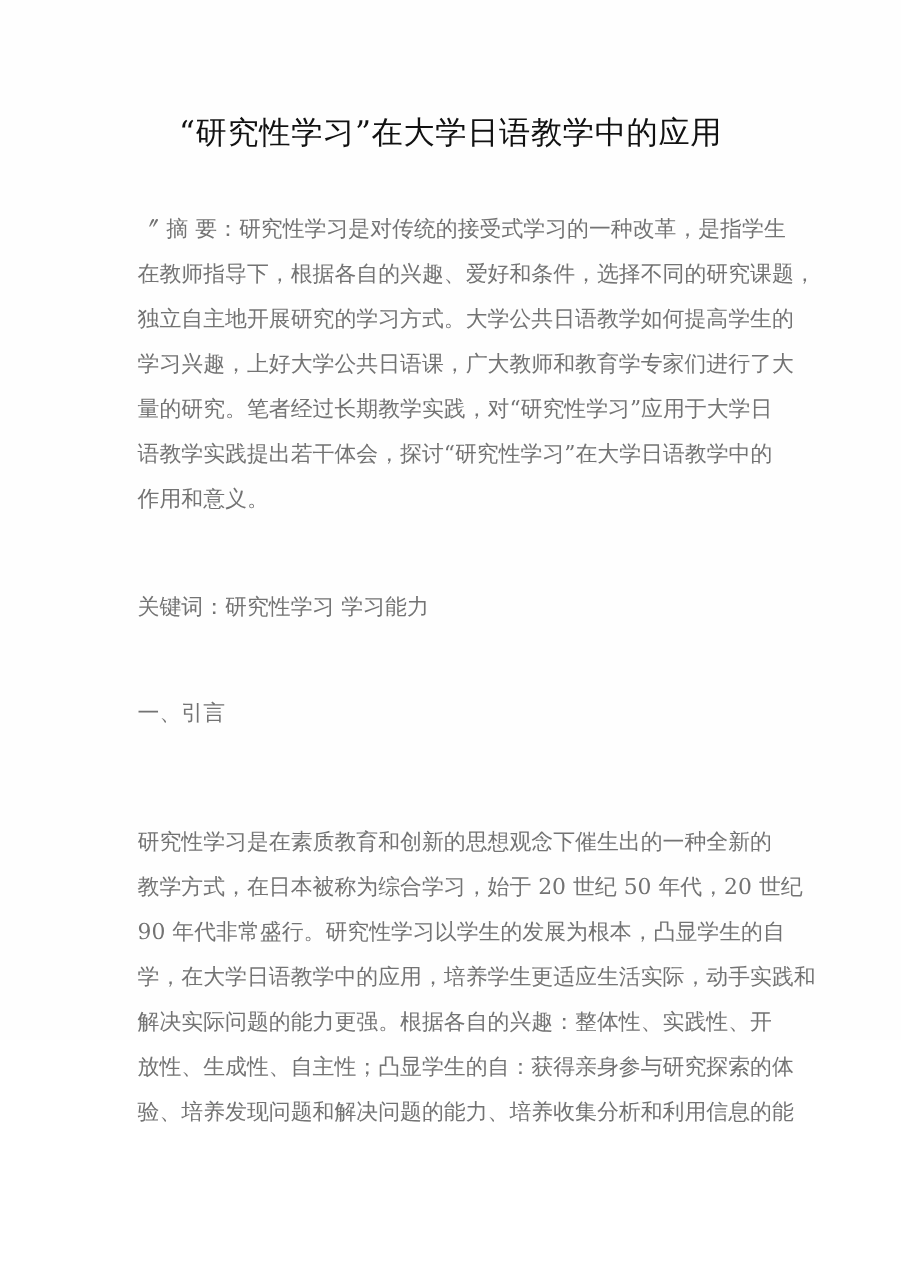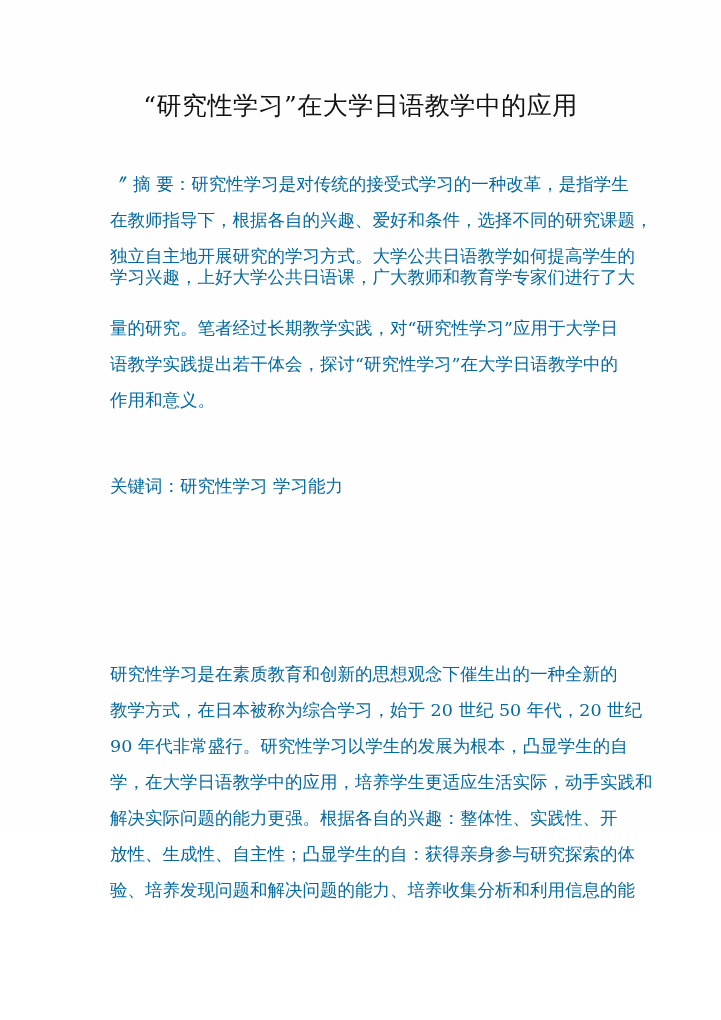--- a/index.html
+++ b/index.html
@@ -35,45 +35,46 @@
     .line {
       position: absolute;
       left: 110px;
       width: 504px;
       font-size: 17.5px;
       line-height: 36px;
       height: 36px;
       white-space: nowrap;
       text-align: justify;
       text-align-last: justify;
-      color: #0369a1;
+      color: #737373;
     }
     .line.last {
       text-align-last: left;
     }
   </style>
 </head>
 <body>
 
 <div class="page">
 
   <div class="title">“研究性学习”在大学日语教学中的应用</div>
 
   <div>
     <div class="line" style="top:166px;">〞 摘  要：研究性学习是对传统的接受式学习的一种改革，是指学生</div>
     <div class="line" style="top:202px;">在教师指导下，根据各自的兴趣、爱好和条件，选择不同的研究课题，</div>
     <div class="line" style="top:238px;">独立自主地开展研究的学习方式。大学公共日语教学如何提高学生的</div>
-    <div class="line" style="top:259px;">学习兴趣，上好大学公共日语课，广大教师和教育学专家们进行了大</div>
+    <div class="line" style="top:274px;">学习兴趣，上好大学公共日语课，广大教师和教育学专家们进行了大</div>
     <div class="line" style="top:310px;">量的研究。笔者经过长期教学实践，对“研究性学习”应用于大学日</div>
     <div class="line" style="top:346px;">语教学实践提出若干体会，探讨“研究性学习”在大学日语教学中的</div>
     <div class="line last" style="top:382px;">作用和意义。</div>
   </div>
 
   <div class="line last" style="top:468px;">关键词：研究性学习 学习能力</div>
 
+  <div class="line last" style="top:553px;">一、引言</div>
 
   <div>
     <div class="line" style="top:656px;">研究性学习是在素质教育和创新的思想观念下催生出的一种全新的</div>
     <div class="line" style="top:692px;">教学方式，在日本被称为综合学习，始于 20 世纪 50 年代，20 世纪</div>
     <div class="line" style="top:728px;">90 年代非常盛行。研究性学习以学生的发展为根本，凸显学生的自</div>
     <div class="line" style="top:764px;">学，在大学日语教学中的应用，培养学生更适应生活实际，动手实践和</div>
     <div class="line" style="top:800px;">解决实际问题的能力更强。根据各自的兴趣：整体性、实践性、开</div>
     <div class="line" style="top:836px;">放性、生成性、自主性；凸显学生的自：获得亲身参与研究探索的体</div>
     <div class="line" style="top:872px;">验、培养发现问题和解决问题的能力、培养收集分析和利用信息的能</div>
   </div>

